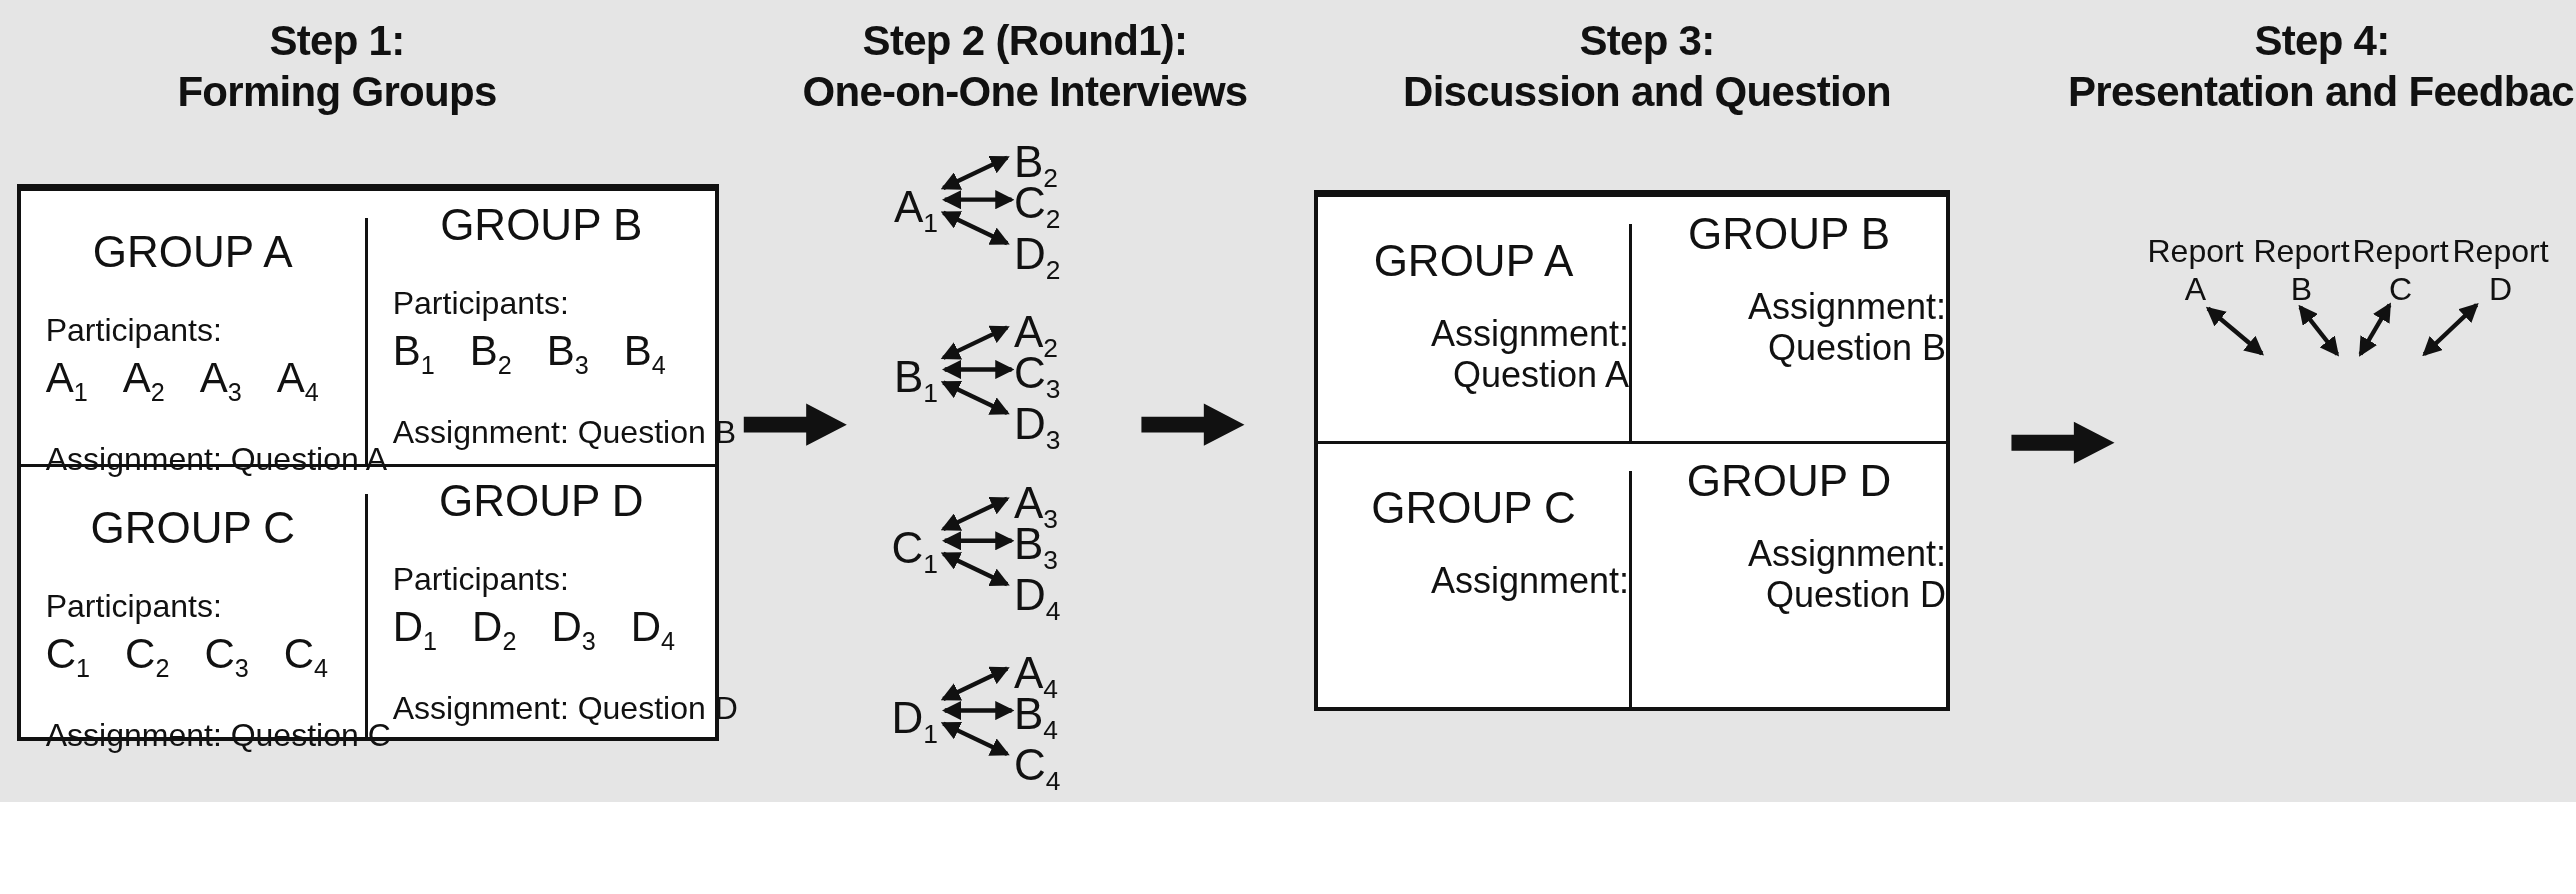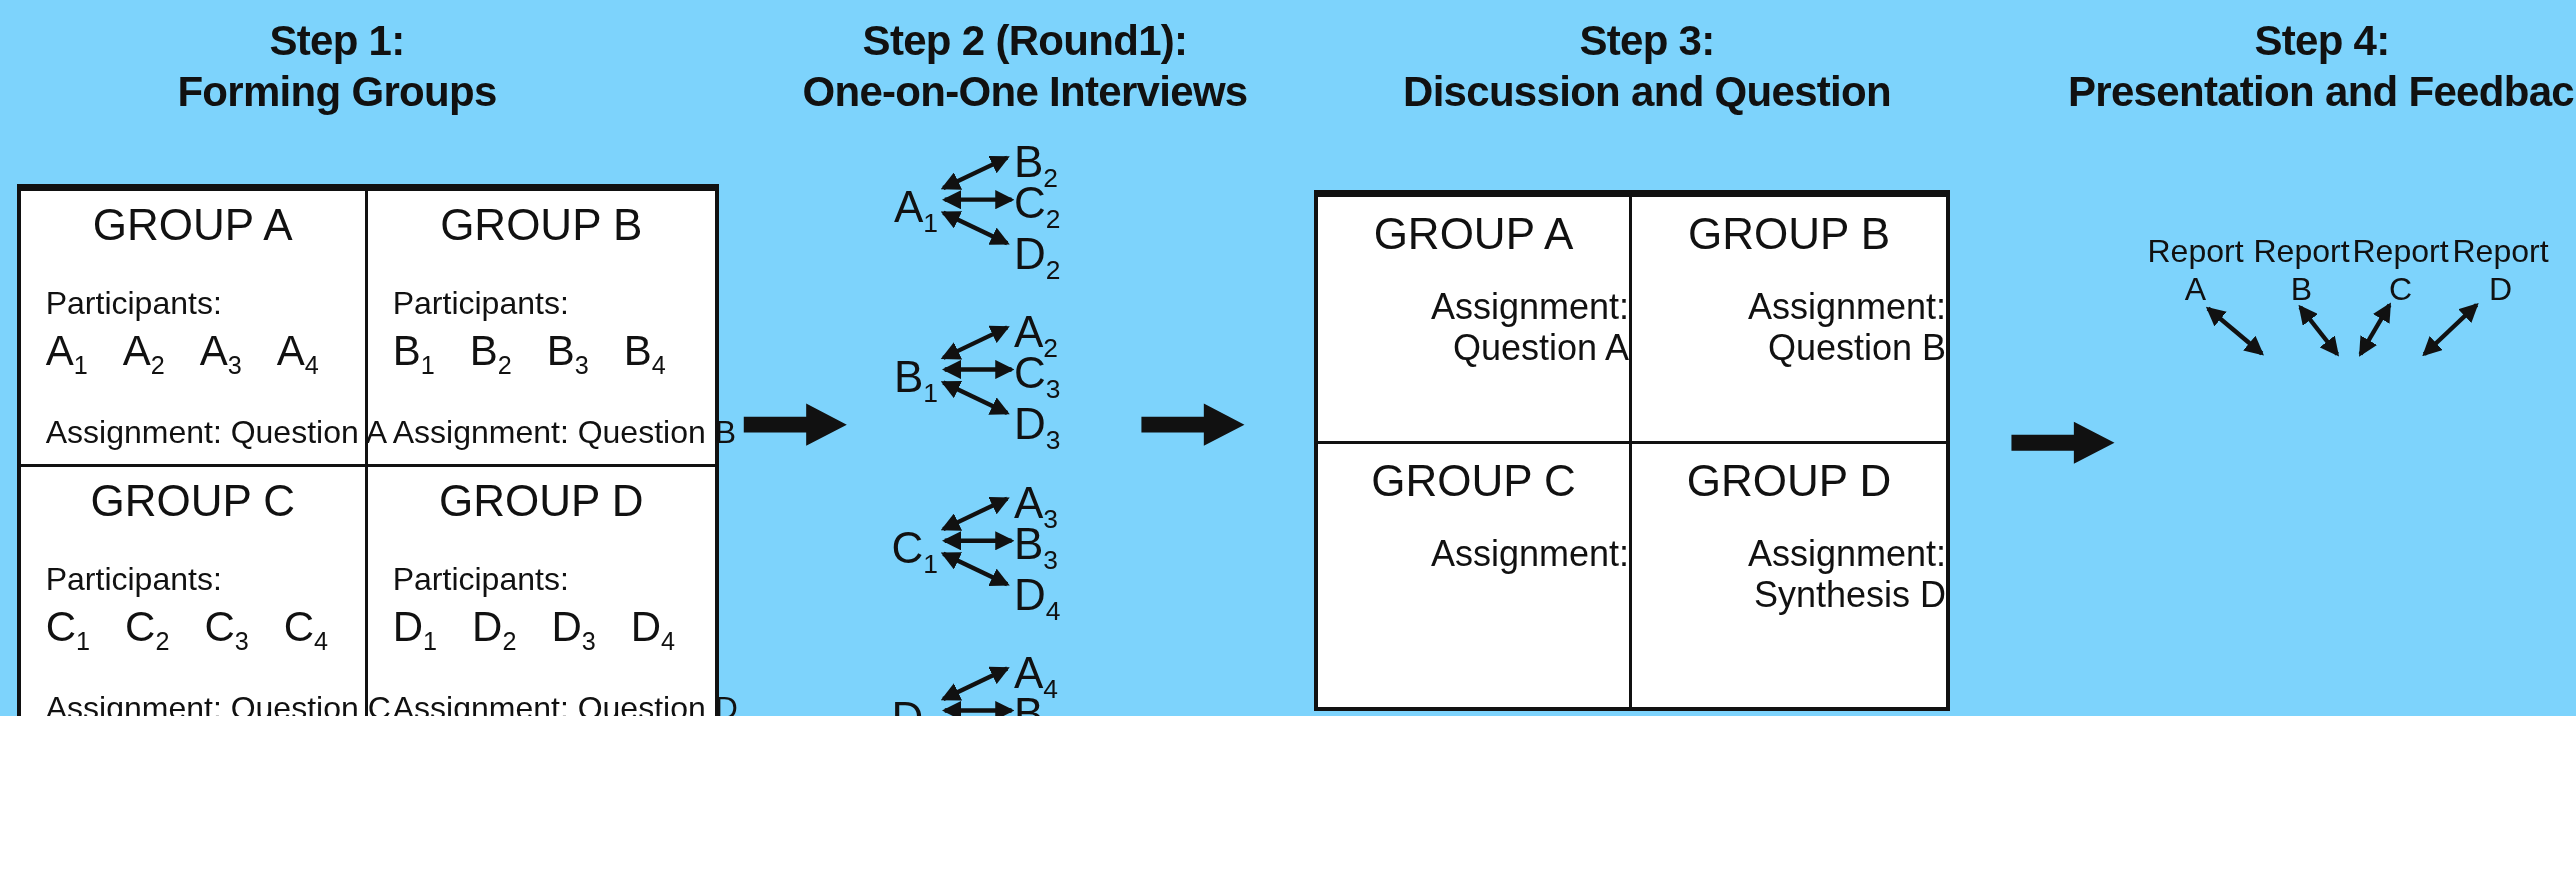--- a/index.html
+++ b/index.html
@@ -1,31 +1,31 @@
 <!DOCTYPE html>
 <html style="font-size:11.6px"><head>
 <meta charset="utf-8">
 <style>
   html,body{margin:0;padding:0;background:#ffffff;}
   .canvas{
-    position:relative;width:2576px;height:716px;background:#7dd3fc;
+    position:relative;width:2576px;height:802px;background:#e5e5e5;
     font-family:"Liberation Sans","DejaVu Sans",sans-serif;color:#111111;
     overflow:hidden;
   }
   .overlay{position:absolute;left:0;top:0;width:2576px;height:895px;}
 
   
   .title{position:absolute;top:14.5px;width:508px;text-align:center;
          font-size:42px;font-weight:700;line-height:51px;letter-spacing:-0.7px;white-space:nowrap;}
 
   
   .grid-box{position:absolute;box-sizing:border-box;border:4.4px solid #111;border-top-width:7.3px;
             display:grid;grid-template-columns:1fr 1fr;background:#fff;}
   .cell{position:relative;box-sizing:border-box;}
-  .cell.br{border-right:3.6px solid #111;}
+  .cell.br{border-right:3.6px solid #111;margin-top:27px;}
   .cell.bb{border-bottom:3.6px solid #111;}
   .cell-heading{position:absolute;left:0;right:0;text-align:center;font-size:44px;white-space:nowrap;}
   .s1-heading{top:8.7px;}
   .s1-part{position:absolute;left:25px;top:94px;font-size:32px;}
   .s1-members{position:absolute;left:25px;top:136px;font-size:42px;display:flex;gap:35px;white-space:nowrap;}
   .s1-assign{position:absolute;left:25px;top:223px;font-size:32px;white-space:nowrap;}
   .s3-heading{top:11.6px;}
   .s3-assign{position:absolute;left:0;right:0;top:89px;text-align:right;font-size:36px;line-height:41px;}
   sub{font-size:0.6em;line-height:0;}
 
@@ -189,21 +189,21 @@
     <div class="cell br">
       <div class="cell-heading s3-heading">GROUP C</div>
       <div class="s3-assign">
         <div>Assignment:</div>
       </div>
     </div>
     <div class="cell">
       <div class="cell-heading s3-heading">GROUP D</div>
       <div class="s3-assign">
         <div>Assignment:</div>
-        <div>Synthesis D</div>
+        <div>Question D</div>
       </div>
     </div>
   </div>
 
   <div class="report" style="left:2141px">
     <div>Report</div>
     <div>A</div>
   </div>
   <div class="report" style="left:2247px">
     <div>Report</div>

